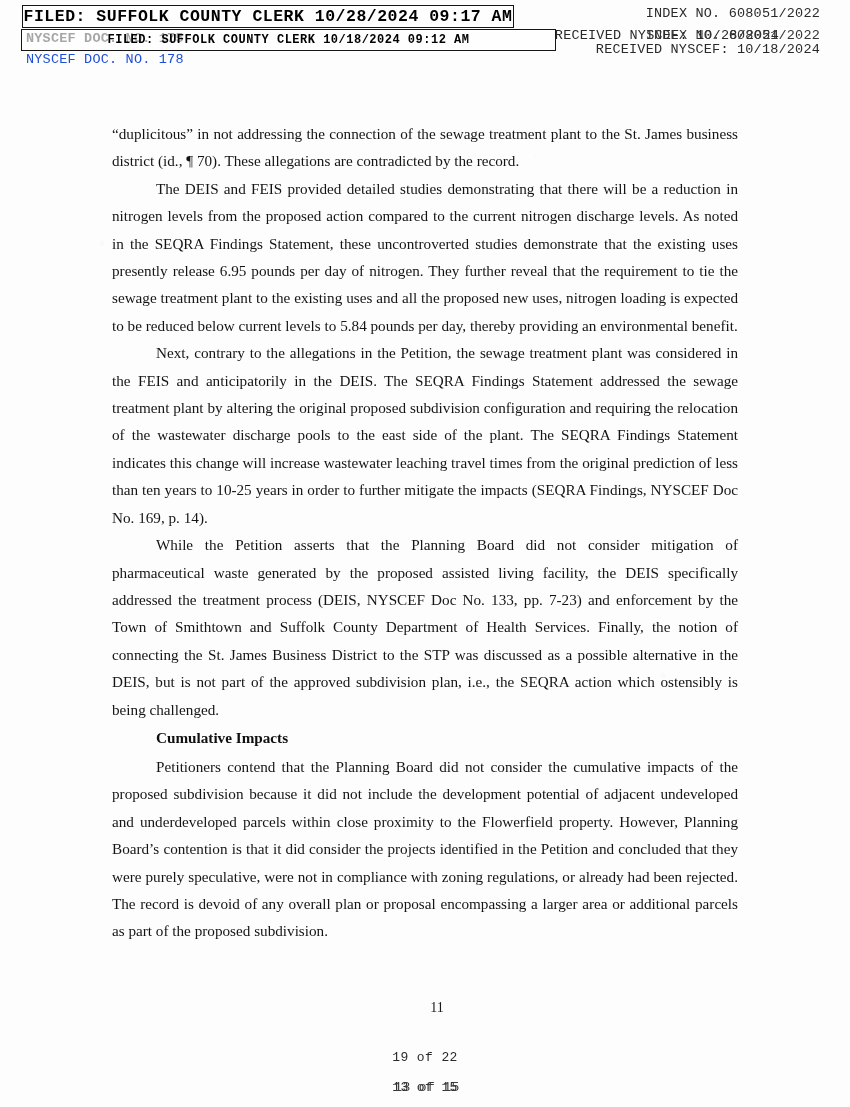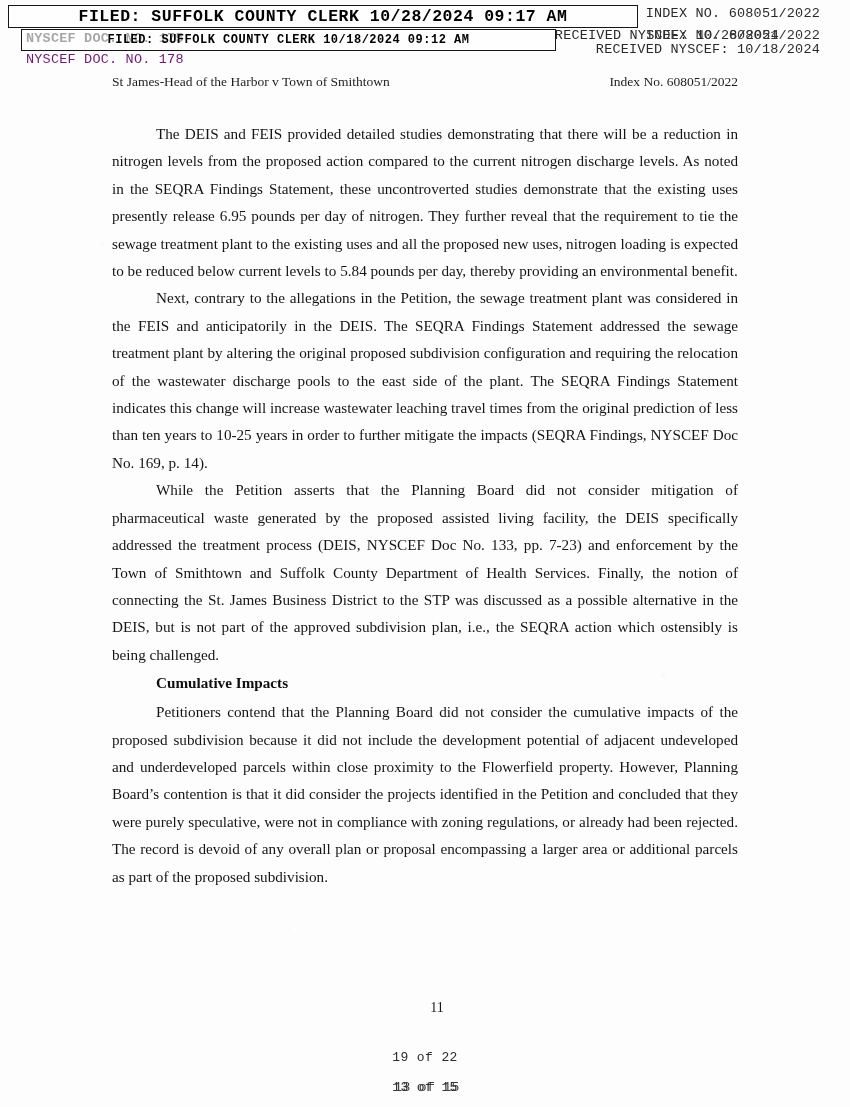--- a/index.html
+++ b/index.html
@@ -52,39 +52,39 @@
     font-weight: bold;
     color: #000000;
     white-space: nowrap;
     letter-spacing: 0.5px;
     display: flex;
     align-items: center;
     justify-content: center;
     box-sizing: border-box;
   }
   .stamp-box.primary {
-    left: 8px;
+    left: 22px;
     top: 5px;
-    width: 630px;
+    width: 492px;
     height: 23px;
     font-size: 16.5px;
   }
   .stamp-box.secondary {
     left: 21px;
     top: 29px;
     width: 535px;
     height: 22px;
     font-size: 12px;
   }
 
   .mono-line {
     position: absolute;
     font-family: "Liberation Mono", "DejaVu Sans Mono", monospace;
     font-size: 13.5px;
-    color: #701a75;
+    color: #1d4ed8;
     white-space: nowrap;
     letter-spacing: 0.2px;
   }
   .doc-no-under { left: 26px; top: 31px; color: #3a3a3a; font-weight: bold; }
   .doc-no-main  { left: 26px; top: 52px; }
 
   .hdr-right {
     position: absolute;
     right: 30px;
     white-space: nowrap;
@@ -196,26 +196,23 @@
 
     <div class="hdr-right index-top">INDEX NO.  608051/2022</div>
 
     <div class="hdr-right recv-overlap">RECEIVED NYSCEF: 10/28/2024</div>
 
     <div class="hdr-right index-overlap">INDEX NO. 608051/2022</div>
 
     <div class="hdr-right recv-bottom">RECEIVED NYSCEF: 10/18/2024</div>
   </div>
 
-  <div class="caption-row">
-    <span>St James-Head of the Harbor v Town of Smithtown</span>
-    <span>Index No. 608051/2022</span>
-  </div>
 
   <div class="body-col">
+    <p class="para no-indent">“duplicitous” in not addressing the connection of the sewage treatment plant to the St. James business district (id., ¶ 70). These allegations are contradicted by the record.</p>
 
     <p class="para">The DEIS and FEIS provided detailed studies demonstrating that there will be a reduction in nitrogen levels from the proposed action compared to the current nitrogen discharge levels. As noted in the SEQRA Findings Statement, these uncontroverted studies demonstrate that the existing uses presently release 6.95 pounds per day of nitrogen. They further reveal that the requirement to tie the sewage treatment plant to the existing uses and all the proposed new uses, nitrogen loading is expected to be reduced below current levels to 5.84 pounds per day, thereby providing an environmental benefit.</p>
 
     <p class="para">Next, contrary to the allegations in the Petition, the sewage treatment plant was considered in the FEIS and anticipatorily in the DEIS. The SEQRA Findings Statement addressed the sewage treatment plant by altering the original proposed subdivision configuration and requiring the relocation of the wastewater discharge pools to the east side of the plant. The SEQRA Findings Statement indicates this change will increase wastewater leaching travel times from the original prediction of less than ten years to 10-25 years in order to further mitigate the impacts (SEQRA Findings, NYSCEF Doc No. 169, p. 14).</p>
 
     <p class="para">While the Petition asserts that the Planning Board did not consider mitigation of pharmaceutical waste generated by the proposed assisted living facility, the DEIS specifically addressed the treatment process (DEIS, NYSCEF Doc No. 133, pp. 7-23) and enforcement by the Town of Smithtown and Suffolk County Department of Health Services. Finally, the notion of connecting the St. James Business District to the STP was discussed as a possible alternative in the DEIS, but is not part of the approved subdivision plan, i.e., the SEQRA action which ostensibly is being challenged.</p>
 
     <h2 class="section-head">Cumulative Impacts</h2>
 
     <p class="para">Petitioners contend that the Planning Board did not consider the cumulative impacts of the proposed subdivision because it did not include the development potential of adjacent undeveloped and underdeveloped parcels within close proximity to the Flowerfield property. However, Planning Board’s contention is that it did consider the projects identified in the Petition and concluded that they were purely speculative, were not in compliance with zoning regulations, or already had been rejected. The record is devoid of any overall plan or proposal encompassing a larger area or additional parcels as part of the proposed subdivision.</p>

